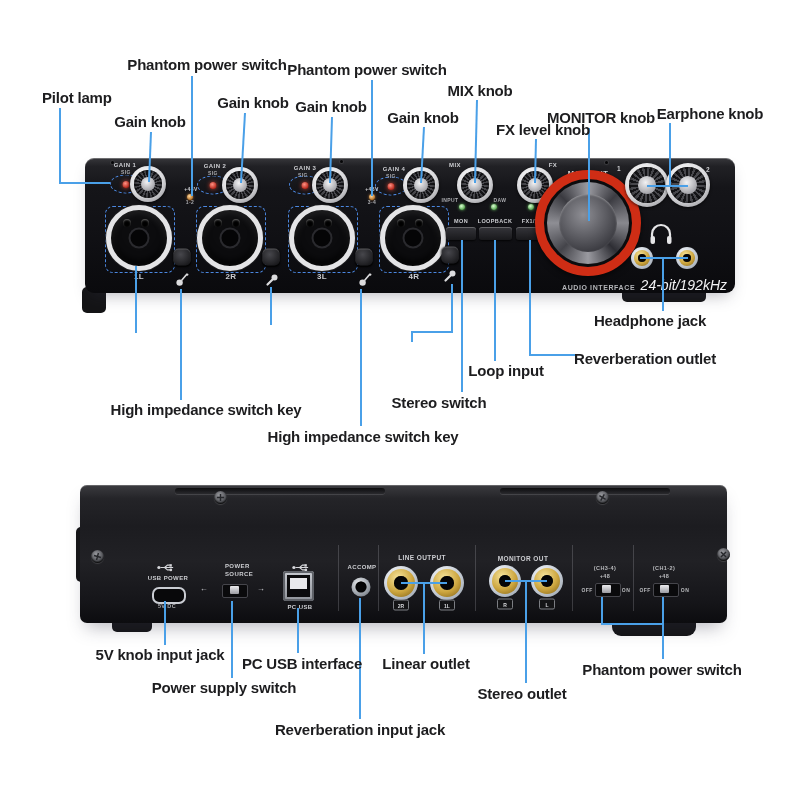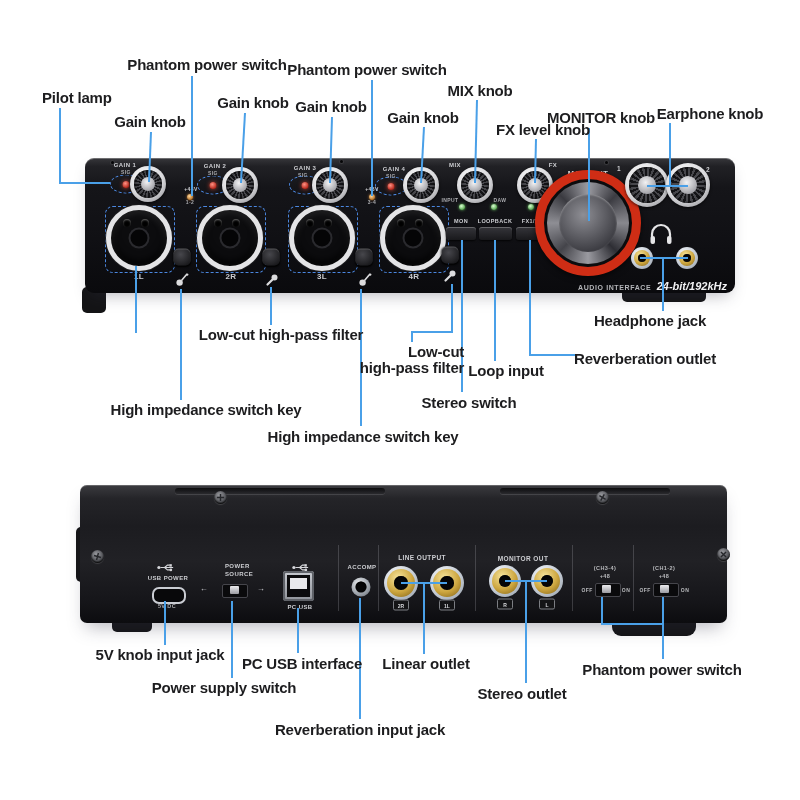--- a/index.html
+++ b/index.html
@@ -1,18 +1,18 @@
 <!DOCTYPE html>
 <html><head>
 <meta charset="utf-8">
 <style>
   html,body{margin:0;padding:0;background:#fff}
   .canvas{position:relative;width:800px;height:800px;background:#fff;font-family:"Liberation Sans",sans-serif;overflow:hidden}
   
-  .lbl{position:absolute;font-size:15px;font-weight:600;color:#1d1d1f;white-space:nowrap;transform:translateX(-50%);text-align:right;line-height:16px;letter-spacing:-.2px;z-index:6}
+  .lbl{position:absolute;font-size:15px;font-weight:600;color:#1d1d1f;white-space:nowrap;transform:translateX(-50%);text-align:center;line-height:16px;letter-spacing:-.2px;z-index:6}
   .lbl.la{transform:none;text-align:left}
   .lines{position:absolute;left:0;top:0;z-index:5;pointer-events:none}
   
   .device{position:absolute;z-index:2;border-radius:9px}
   .front{left:85px;top:158px;width:650px;height:135px;background:linear-gradient(180deg,#37373b 0%,#212125 6%,#151519 22%,#101014 60%,#0a0a0d 100%);box-shadow:0 8px 16px -6px rgba(50,50,70,.35),inset 0 1px 0 rgba(255,255,255,.28)}
   .back{left:80px;top:485px;width:647px;height:138px;border-radius:7px;background:linear-gradient(180deg,#3b3b3f 0%,#242428 10%,#1c1c20 30%,#212125 55%,#151519 85%,#0c0c0f 100%);box-shadow:0 10px 18px -6px rgba(50,50,70,.35),inset 0 1px 0 rgba(255,255,255,.22)}
   .foot{position:absolute;z-index:1;background:#141416;border-radius:5px}
   
   .ptext{position:absolute;transform:translateX(-50%);color:#cdced2;font-weight:bold;white-space:nowrap;letter-spacing:.4px}
   
@@ -224,21 +224,21 @@
         <div class="gj-g"></div>
         <div class="gj-h"></div>
       </div>
     <div class="gjack" style="left:602px;top:100px;width:22px;height:22px">
         <div class="gj-g"></div>
         <div class="gj-h"></div>
       </div>
 
     <div style="position:absolute;left:400px;top:118px;width:242px;text-align:right;white-space:nowrap">
       <span style="font-size:7px;font-weight:bold;color:#b4b5b9;letter-spacing:.6px">AUDIO INTERFACE</span>
-      <span style="font-size:11px;font-weight:bold;font-style:italic;color:#f2f2f4;margin-left:1px">24-bit/192kHz</span>
+      <span style="font-size:14px;font-weight:normal;font-style:italic;color:#f2f2f4;margin-left:1px">24-bit/192kHz</span>
     </div>
   </div>
 
   <div class="device back">
     <div class="strip" style="left:95px;width:210px"></div>
     <div class="strip" style="left:420px;width:170px"></div>
     <div class="screw" style="left:134px;top:6px">
         <svg width="9" height="9" viewBox="0 0 10 10">
           <path d="M1 5 H9 M5 1 V9" stroke="#26272b" stroke-width="1.6"></path>
         </svg>
@@ -381,24 +381,22 @@
   <div class="lbl" style="left:150px;top:114px">Gain knob</div>
   <div class="lbl" style="left:253px;top:95px">Gain knob</div>
   <div class="lbl" style="left:367px;top:62px">Phantom power switch</div>
   <div class="lbl" style="left:331px;top:99px">Gain knob</div>
   <div class="lbl" style="left:423px;top:110px">Gain knob</div>
   <div class="lbl" style="left:480px;top:83px">MIX knob</div>
   <div class="lbl" style="left:543px;top:122px">FX level knob</div>
   <div class="lbl" style="left:601px;top:110px">MONITOR knob</div>
   <div class="lbl" style="left:710px;top:106px">Earphone knob</div>
 
-  <div class="lbl" style="left:281px;top:327px">Low-cut high-pass filter</div>
   <div class="lbl" style="left:206px;top:402px">High impedance switch key</div>
-  <div class="lbl" style="left:412px;top:344px"><span>Low-cut</span><br><span>high-pass filter</span></div>
-  <div class="lbl" style="left:469px;top:395px">Stereo switch</div>
+  <div class="lbl" style="left:439px;top:395px">Stereo switch</div>
   <div class="lbl" style="left:506px;top:363px">Loop input</div>
   <div class="lbl" style="left:645px;top:351px">Reverberation outlet</div>
   <div class="lbl" style="left:650px;top:313px">Headphone jack</div>
   <div class="lbl" style="left:363px;top:429px">High impedance switch key</div>
 
   <div class="lbl" style="left:160px;top:647px">5V knob input jack</div>
   <div class="lbl" style="left:224px;top:680px">Power supply switch</div>
   <div class="lbl" style="left:302px;top:656px">PC USB interface</div>
   <div class="lbl" style="left:360px;top:722px">Reverberation input jack</div>
   <div class="lbl" style="left:426px;top:656px">Linear outlet</div>

